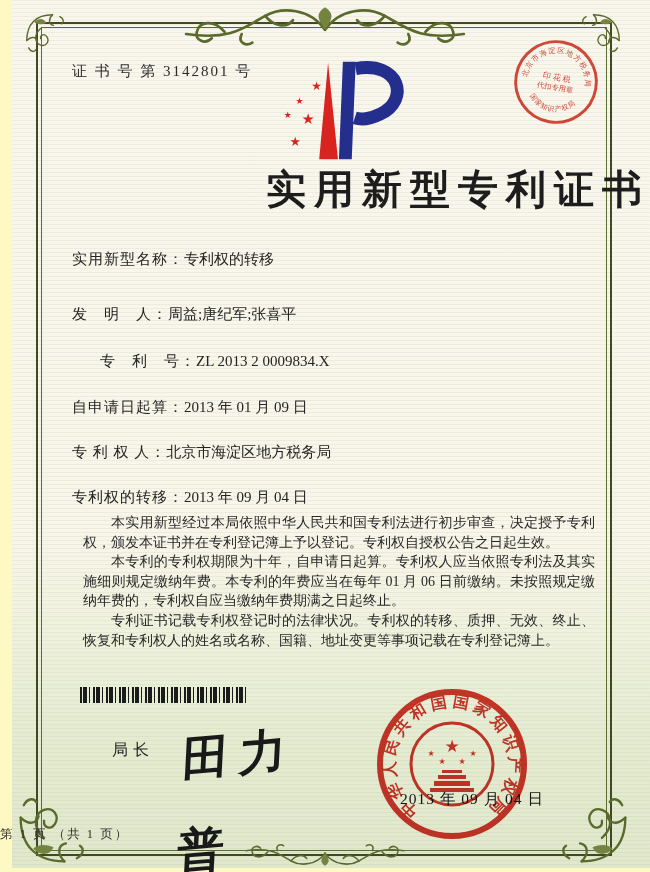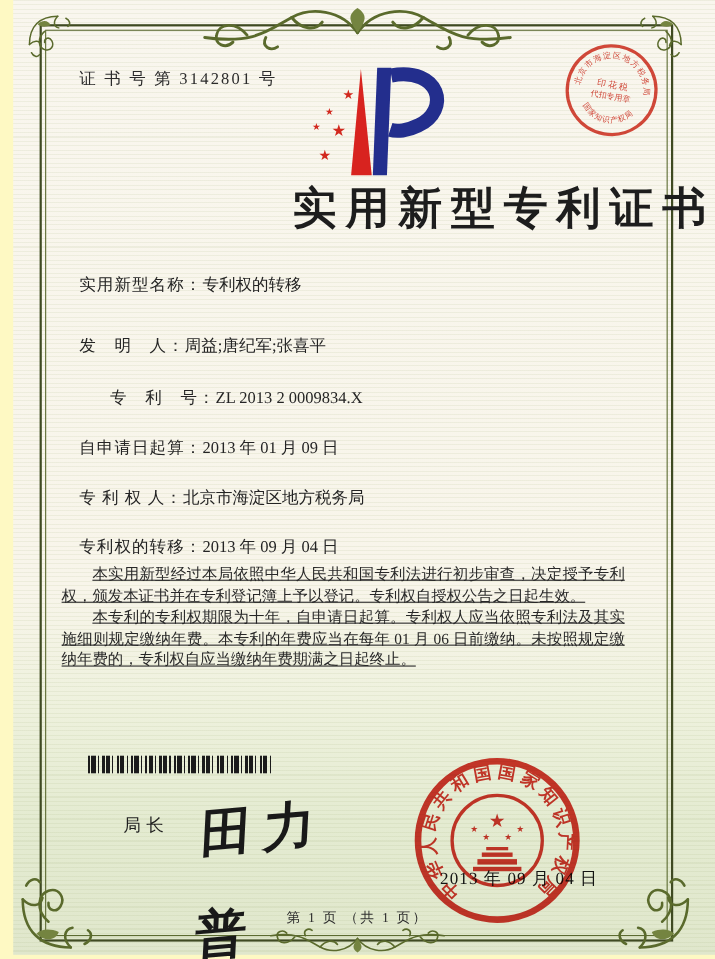--- a/index.html
+++ b/index.html
@@ -15,32 +15,32 @@
   .cert-number{position:absolute;left:72px;top:62px;font-size:15px;letter-spacing:2px;color:#2b2b2b;}
   .logo{position:absolute;left:260px;top:56px;width:148px;height:112px;}
   .tax-stamp{position:absolute;left:512px;top:38px;width:88px;height:88px;transform:rotate(10deg);
              mix-blend-mode:multiply;opacity:.92;}
   .title{position:absolute;left:0;top:162px;width:650px;text-align:right;
          font-size:40px;font-weight:700;letter-spacing:8px;color:#1d1d1d;}
   .fields{position:absolute;left:72px;top:248px;width:512px;}
   .field-row{position:absolute;left:0;font-size:15px;white-space:nowrap;color:#242424;}
   .fr0{top:2px;} .fr1{top:57px;} .fr2{top:104px;margin-left:28px;} .fr3{top:150px;} .fr4{top:195px;} .fr5{top:240px;}
   .field-label{letter-spacing:1px;font-family:Liberation Serif, serif;}
-  .paragraphs{position:absolute;left:56px;top:513px;width:512px;font-size:14px;line-height:19.6px;
-              text-align:justify;color:#282828;text-decoration:underline;}
+  .paragraphs{position:absolute;left:83px;top:513px;width:512px;font-size:14px;line-height:19.6px;
+              text-align:justify;color:#282828;}
   .paragraphs p{margin:0;text-indent:2em;}
   .barcode{position:absolute;left:80px;top:687px;width:168px;height:16px;
            background:repeating-linear-gradient(90deg,#1b1b1b 0 2px,transparent 2px 3px,#1b1b1b 3px 7px,transparent 7px 9px,#1b1b1b 9px 10px,transparent 10px 13px);}
   .commissioner-label{position:absolute;left:112px;top:740px;font-size:16px;letter-spacing:5px;color:#1f1f1f;text-align:center;}
   .signature{position:absolute;left:182px;top:706px;width:170px;height:92px;font-size:47px;font-weight:600;
              color:#191919;letter-spacing:10px;transform:rotate(-5deg) skewX(-8deg);line-height:92px;}
   .grant-seal{position:absolute;left:372px;top:684px;width:160px;height:160px;mix-blend-mode:multiply;opacity:.93;}
   .seal-date{position:absolute;left:400px;top:789px;font-size:15.5px;letter-spacing:1px;color:#161616;
              mix-blend-mode:multiply;}
-  .footer{position:absolute;left:0;top:826px;width:650px;text-align:center;font-size:12.5px;
+  .footer{position:absolute;left:0;top:826px;width:650px;text-align:left;font-size:12.5px;
           letter-spacing:2px;color:#2e2e2e;}
   .red{fill:#d2281e;}
   svg text{font-family:"Liberation Serif","DejaVu Serif",serif;}
 </style>
 </head>
 <body>
 
 <div class="canvas">
   <div class="paper"></div>
 
@@ -144,20 +144,21 @@
       <span class="field-label">专 利 权 人：</span><span class="field-value">北京市海淀区地方税务局</span>
     </div>
     <div class="field-row fr5">
       <span class="field-label">专利权的转移：</span><span class="field-value">2013 年 09 月 04 日</span>
     </div>
   </div>
 
   <div class="paragraphs">
     <p>本实用新型经过本局依照中华人民共和国专利法进行初步审查，决定授予专利权，颁发本证书并在专利登记簿上予以登记。专利权自授权公告之日起生效。</p>
     <p>本专利的专利权期限为十年，自申请日起算。专利权人应当依照专利法及其实施细则规定缴纳年费。本专利的年费应当在每年 01 月 06 日前缴纳。未按照规定缴纳年费的，专利权自应当缴纳年费期满之日起终止。</p>
+    <p>专利证书记载专利权登记时的法律状况。专利权的转移、质押、无效、终止、恢复和专利权人的姓名或名称、国籍、地址变更等事项记载在专利登记簿上。</p>
   </div>
 
   <div class="barcode"></div>
 
   <div class="commissioner-label">局长</div>
   <div class="signature">田力普</div>
 
   <svg class="grant-seal" viewBox="0 0 160 160">
     <defs>
       <path id="sealArc" d="M 44.9 124.9 A 57 57 0 1 1 115.1 124.9"></path>

